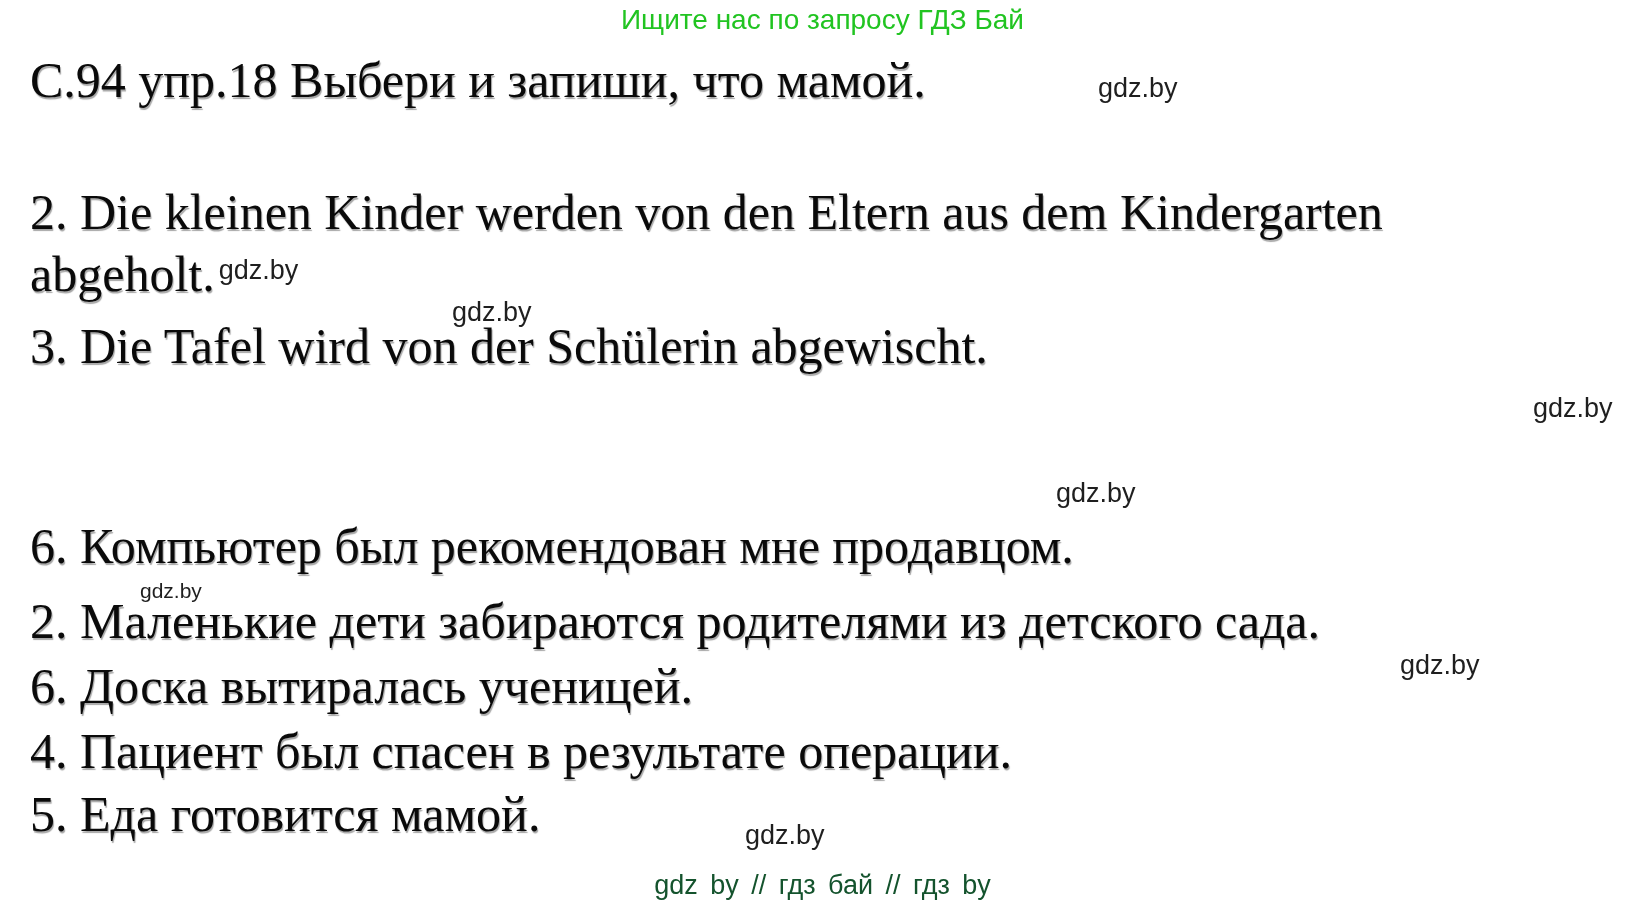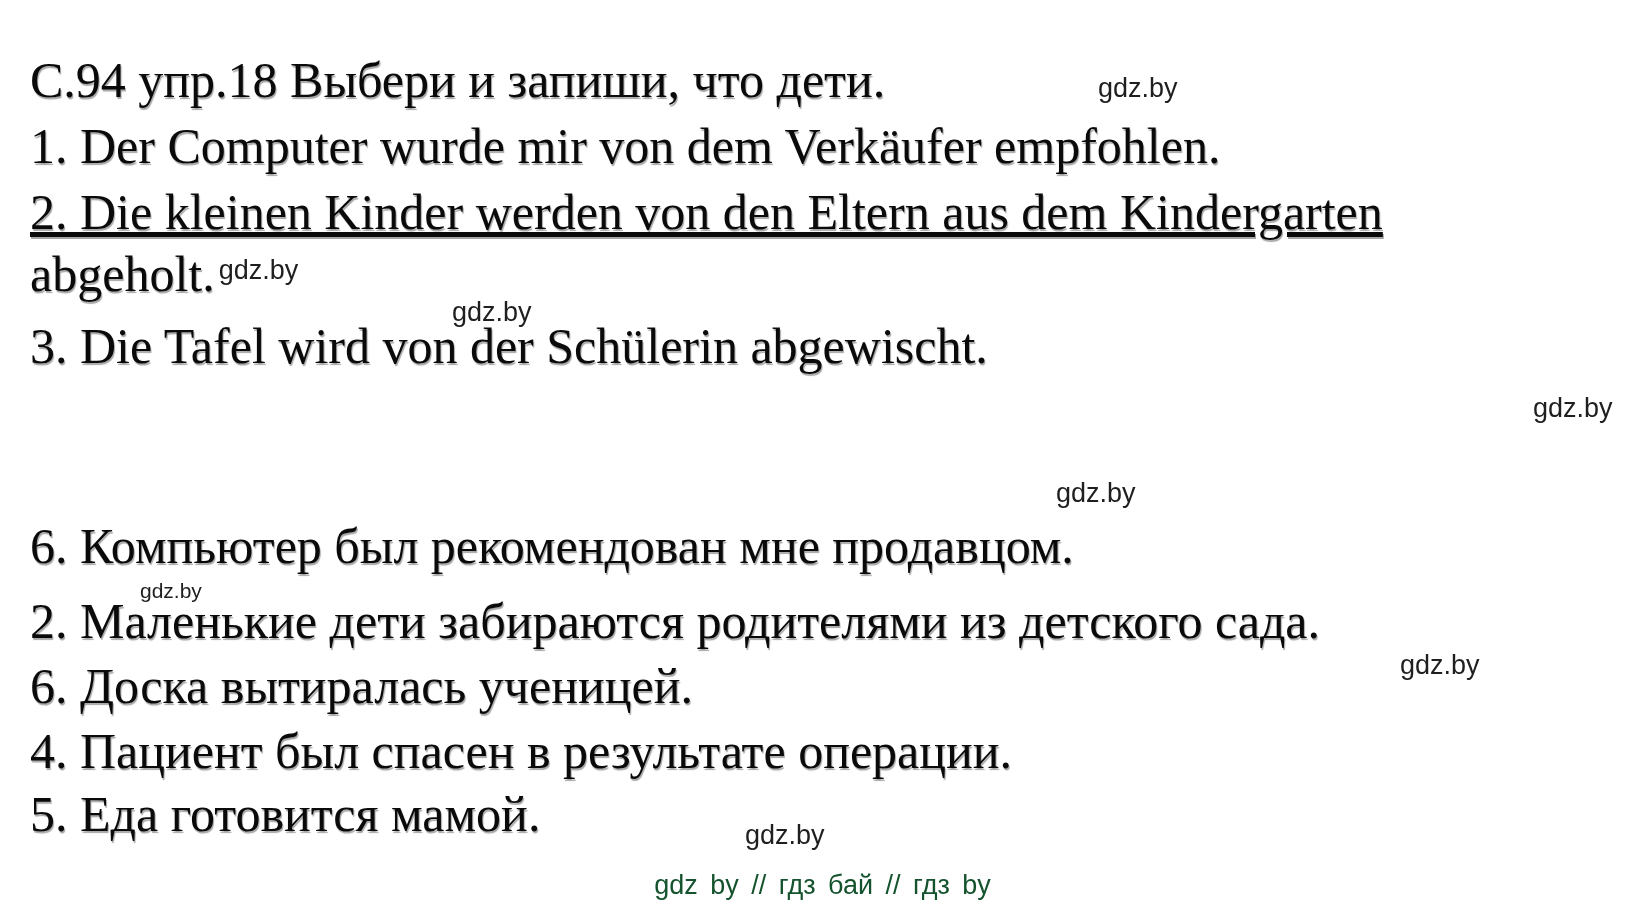--- a/index.html
+++ b/index.html
@@ -26,21 +26,21 @@
   .line {
     position: absolute;
     left: 30px;
     font-size: 50px;
     line-height: 1.15;
     white-space: nowrap;
     text-shadow: 1px 2px 1px rgba(0,0,0,0.35);
   }
   .t-title { top: 52px; }
   .t-g1 { top: 118px; }
-  .t-g2a { top: 184px; text-decoration: underline; }
+  .t-g2a { top: 184px; }
   .t-g2b { top: 246px; }
   .t-g3 { top: 318px; }
   .t-g4 { top: 383px; }
   .t-g5 { top: 448px; }
   .t-r1 { top: 518px; }
   .t-r2 { top: 593px; }
   .t-r3 { top: 658px; }
   .t-r4 { top: 723px; }
   .t-r5 { top: 786px; text-align: center; }
   
@@ -78,25 +78,25 @@
     font-size: 27px;
     color: #14532d;
     word-spacing: 5px;
   }
 </style>
 </head>
 <body>
 
 <div class="page">
 
+  <div class="promo">Ищите нас по запросу ГДЗ Бай</div>
 
-  <div class="line t-title">С.94 упр.18 Выбери и запиши, что дети.</div>
+  <div class="line t-title">С.94 упр.18 Выбери и запиши, что мамой.</div>
   <div class="wm wm-title">gdz.by</div>
 
-  <div class="line t-g1">1. Der Computer wurde mir von dem Verkäufer empfohlen.</div>
 
   <div class="line t-g2a">2. Die kleinen Kinder werden von den Eltern aus dem Kindergarten</div>
   <div class="line t-g2b"><span>abgeholt.</span><span class="sup-wm">gdz.by</span></div>
 
   <div class="wm wm-above-g3">gdz.by</div>
   <div class="line t-g3">3. Die Tafel wird von der Schülerin abgewischt.</div>
 
   <div class="wm wm-right-g4">gdz.by</div>
 
   <div class="wm wm-after-g5">gdz.by</div>

